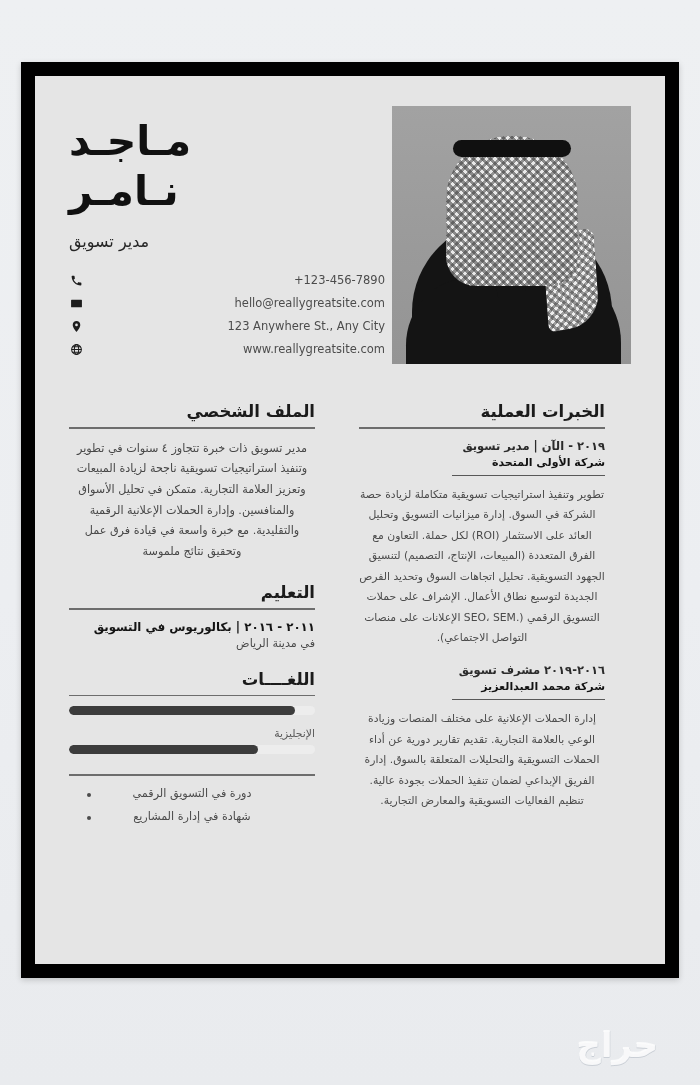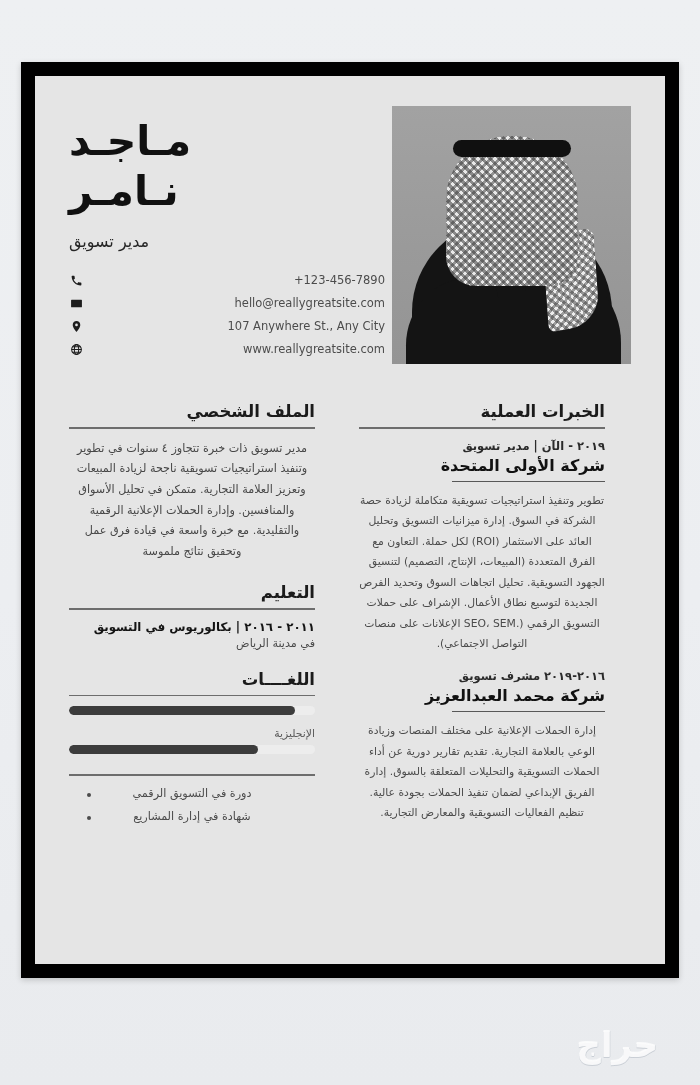--- a/index.html
+++ b/index.html
@@ -269,21 +269,21 @@
   
   .job { margin-bottom: 14px; }
   .job-meta {
     font-size: 11.5px;
     color: #2b2b2b;
     text-align: right;
     font-weight: 600;
     letter-spacing: .2px;
   }
   .job-company {
-    font-size: 16px;
+    font-size: 11px;
     font-weight: 700;
     color: #111111;
     text-align: right;
     margin-top: 3px;
   }
   .job-rule {
     height: 1.4px;
     background: #585858;
     width: 62%;
     margin: 6px 0 9px auto;
@@ -432,21 +432,21 @@
             </span>
             <span class="contact-text">hello@reallygreatsite.com</span>
           </div>
 
           <div class="contact-row">
             <span class="contact-ico">
               <svg width="13" height="13" viewBox="0 0 24 24" fill="currentColor">
                 <path d="M12 2C8.1 2 5 5.1 5 9c0 5.2 7 13 7 13s7-7.8 7-13c0-3.9-3.1-7-7-7zm0 9.5A2.5 2.5 0 1 1 12 6.5a2.5 2.5 0 0 1 0 5z"></path>
               </svg>
             </span>
-            <span class="contact-text">107 Anywhere St., Any City</span>
+            <span class="contact-text">123 Anywhere St., Any City</span>
           </div>
 
           <div class="contact-row">
             <span class="contact-ico">
               <svg width="13" height="13" viewBox="0 0 24 24" fill="none" stroke="currentColor" stroke-width="1.9">
                 <circle cx="12" cy="12" r="9"></circle>
                 <ellipse cx="12" cy="12" rx="4" ry="9"></ellipse>
                 <path d="M3 12h18M4.5 7h15M4.5 17h15"></path>
               </svg>
             </span>

